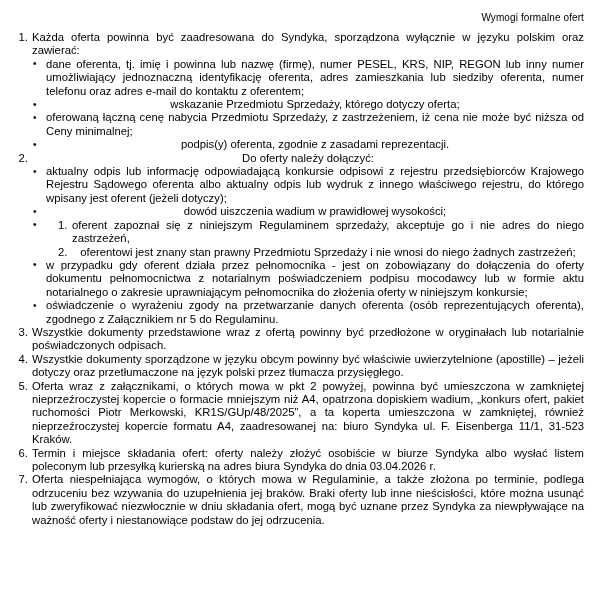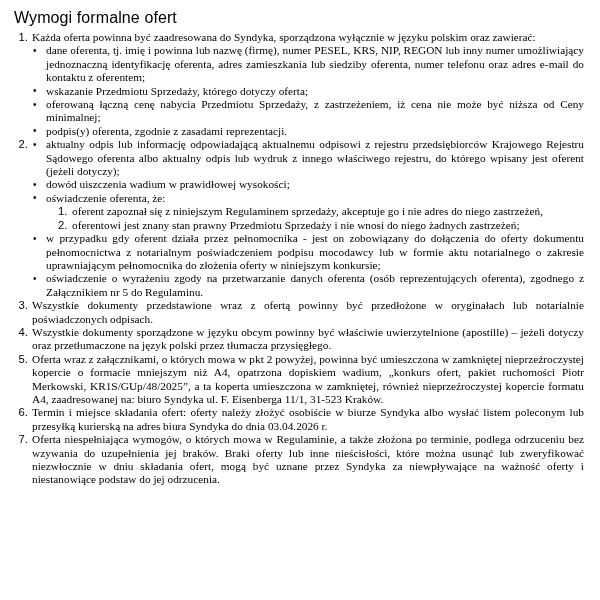--- a/index.html
+++ b/index.html
@@ -16,22 +16,22 @@
     -webkit-font-smoothing: none;
   }
   .page {
     width: 600px;
     height: 600px;
     box-sizing: border-box;
     padding: 8px 16px 0 14px;
     position: relative;
   }
   .doc-title {
-    text-align: left;
-    font-size: 16px;
+    text-align: right;
+    font-size: 10px;
     line-height: 14px;
     margin: 3px 0 6px 0;
     letter-spacing: 0.1px;
   }
 
   
   ol.lvl1 {
     list-style: none;
     margin: 0;
     padding: 0;
@@ -48,23 +48,22 @@
     left: 0;
     top: 0;
     width: 14px;
     text-align: right;
   }
   .para {
     text-align: justify;
     text-justify: inter-word;
     margin: 0;
     hyphens: none;
-    font-family: Liberation Serif, serif;
   }
-  .para.noj { text-align: left; }
+  .para.noj { text-align: center; }
 
   
   ul.lvl2 {
     list-style: none;
     margin: 0;
     padding: 0;
   }
   ul.lvl2 > li {
     position: relative;
     padding-left: 14px;
@@ -126,32 +125,32 @@
         </li>
         <li>
           <span class="bullet">•</span>
           <div class="para noj">podpis(y) oferenta, zgodnie z zasadami reprezentacji.</div>
         </li>
       </ul>
     </li>
 
     <li>
       <span class="num">2.</span>
+      <div class="para noj">Do oferty należy dołączyć:</div>
       <ul class="lvl2 sub-wrap">
         <li>
           <span class="bullet">•</span>
-          <div class="para">aktualny odpis lub informację odpowiadającą aktualnemu odpisowi z rejestru przedsiębiorców Krajowego Rejestru Sądowego oferenta albo aktualny odpis lub wydruk z innego właściwego rejestru, do którego wpisany jest oferent (jeżeli dotyczy);</div>
+          <div class="para">aktualny odpis lub informację odpowiadającą konkursie odpisowi z rejestru przedsiębiorców Krajowego Rejestru Sądowego oferenta albo aktualny odpis lub wydruk z innego właściwego rejestru, do którego wpisany jest oferent (jeżeli dotyczy);</div>
         </li>
         <li>
           <span class="bullet">•</span>
           <div class="para noj">dowód uiszczenia wadium w prawidłowej wysokości;</div>
         </li>
         <li>
           <span class="bullet">•</span>
-          <div class="para noj">oświadczenie oferenta, że:</div>
           <ol class="lvl3">
             <li>
               <span class="num3">1.</span>
               <div class="para">oferent zapoznał się z niniejszym Regulaminem sprzedaży, akceptuje go i nie adres do niego zastrzeżeń,</div>
             </li>
             <li>
               <span class="num3">2.</span>
               <div class="para noj">oferentowi jest znany stan prawny Przedmiotu Sprzedaży i nie wnosi do niego żadnych zastrzeżeń;</div>
             </li>
           </ol>

